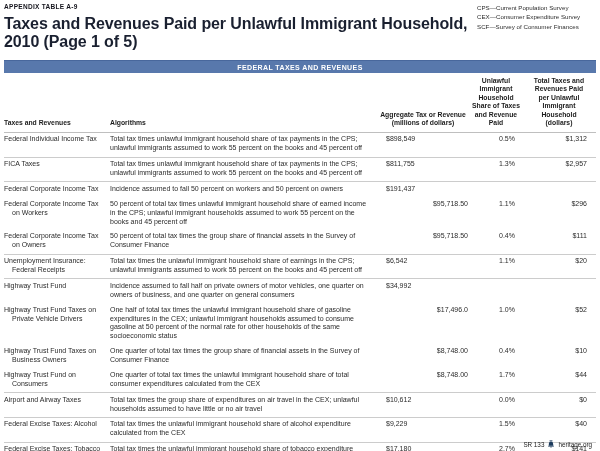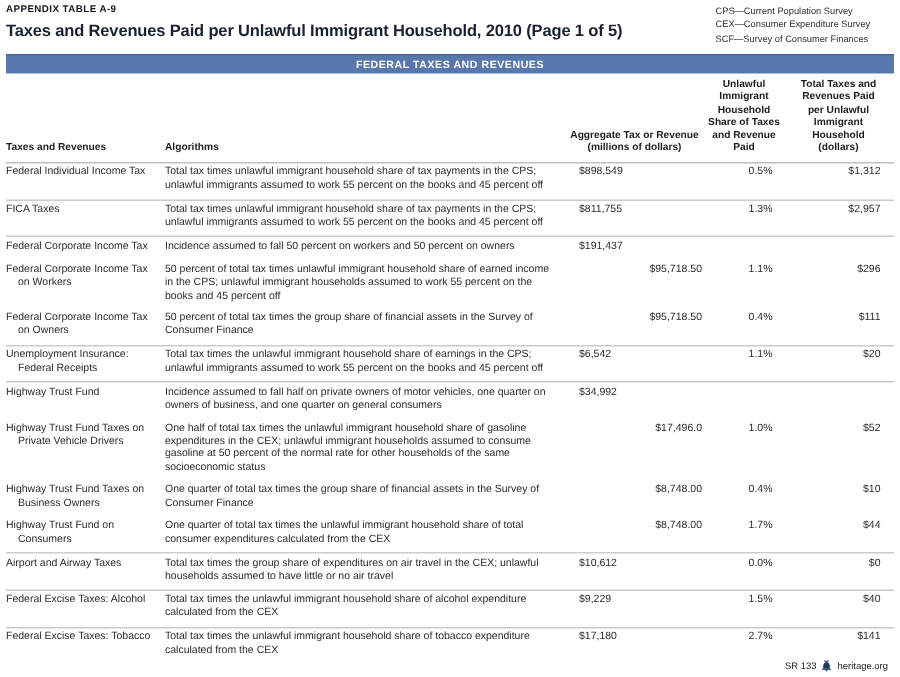--- a/index.html
+++ b/index.html
@@ -7,21 +7,21 @@
   body {
     font-family:"Liberation Sans","DejaVu Sans",sans-serif;
     background:#ffffff; color:#2b2b2b; position:relative; overflow:hidden;
   }
   .page { padding:3px 4px 0 4px; position:relative; width:600px; height:451px; }
 
   .kicker {
     font-size:6.5px; font-weight:bold; letter-spacing:.3px; color:#14141c;
   }
   .title {
-    font-size:11px; font-weight:bold; color:var(--title-text,#1a2030);
+    font-size:16px; font-weight:bold; color:var(--title-text,#1a2030);
     margin-top:5px; letter-spacing:-.1px; width:470px;
   }
   .legend {
     position:absolute; left:477px; top:3px; font-size:6.2px; line-height:1.5; color:#2e2e2e;
   }
 
   .band {
     margin-top:9px; height:13px; line-height:13px; text-align:center;
     background:var(--section-bar-bg,#5878ac); color:var(--section-bar-text,#ffffff);
     font-size:7px; font-weight:bold; letter-spacing:.4px;

